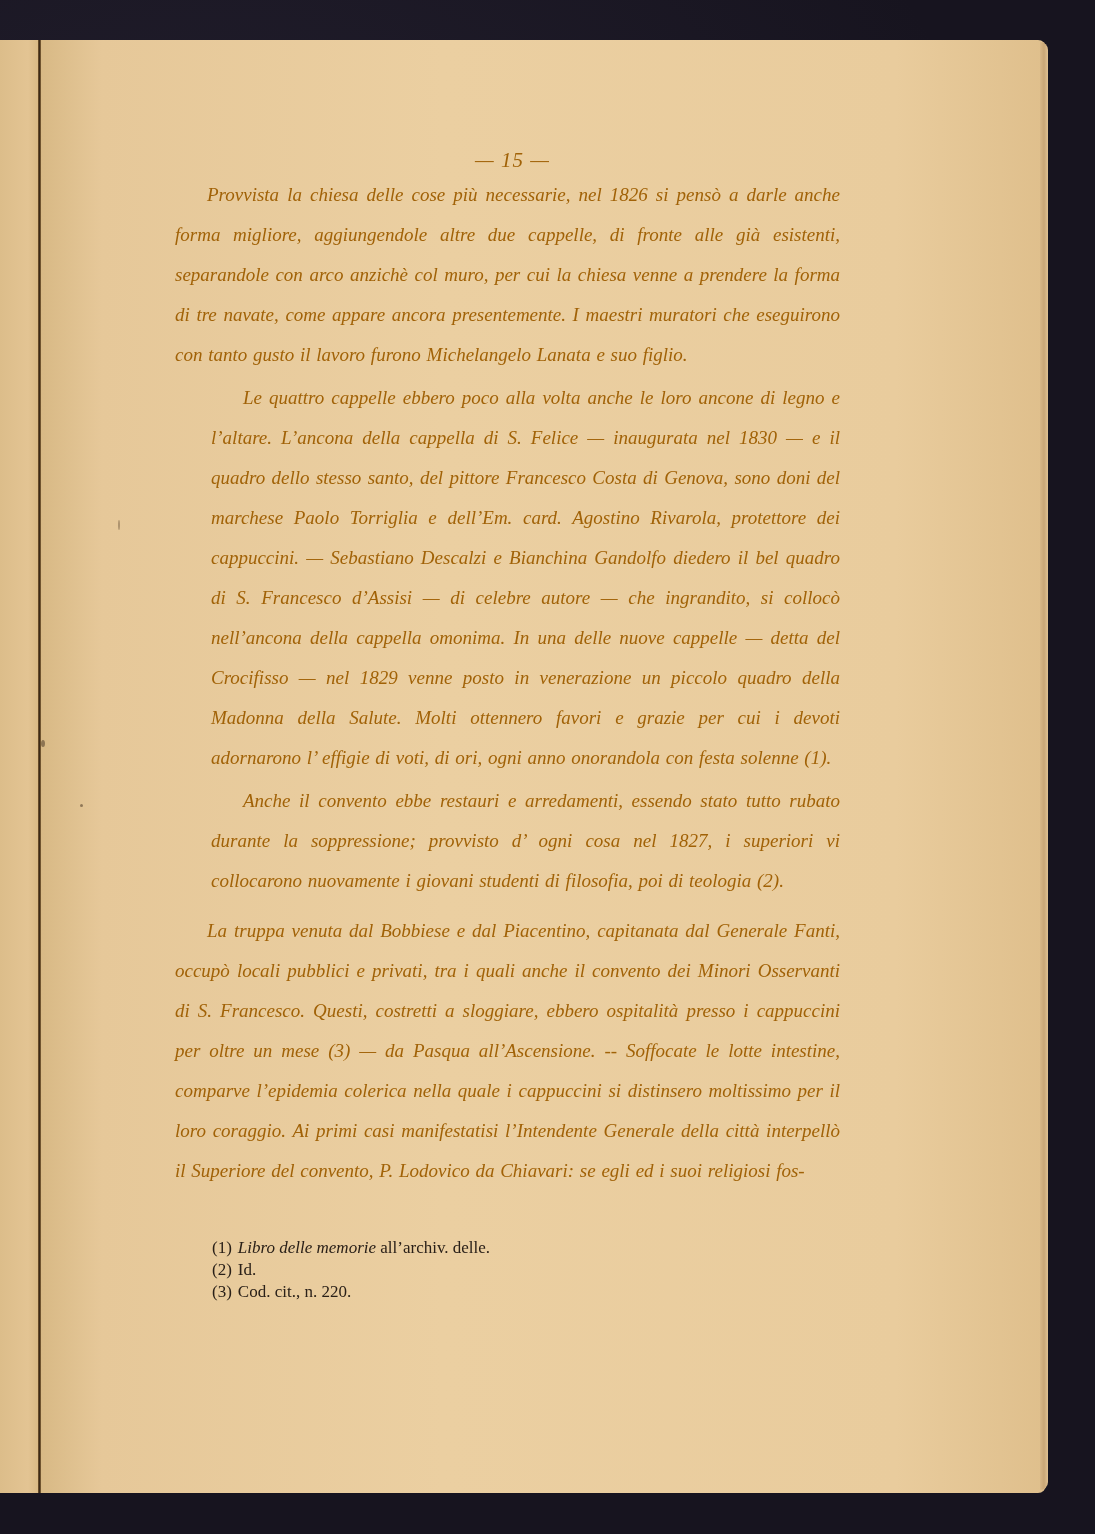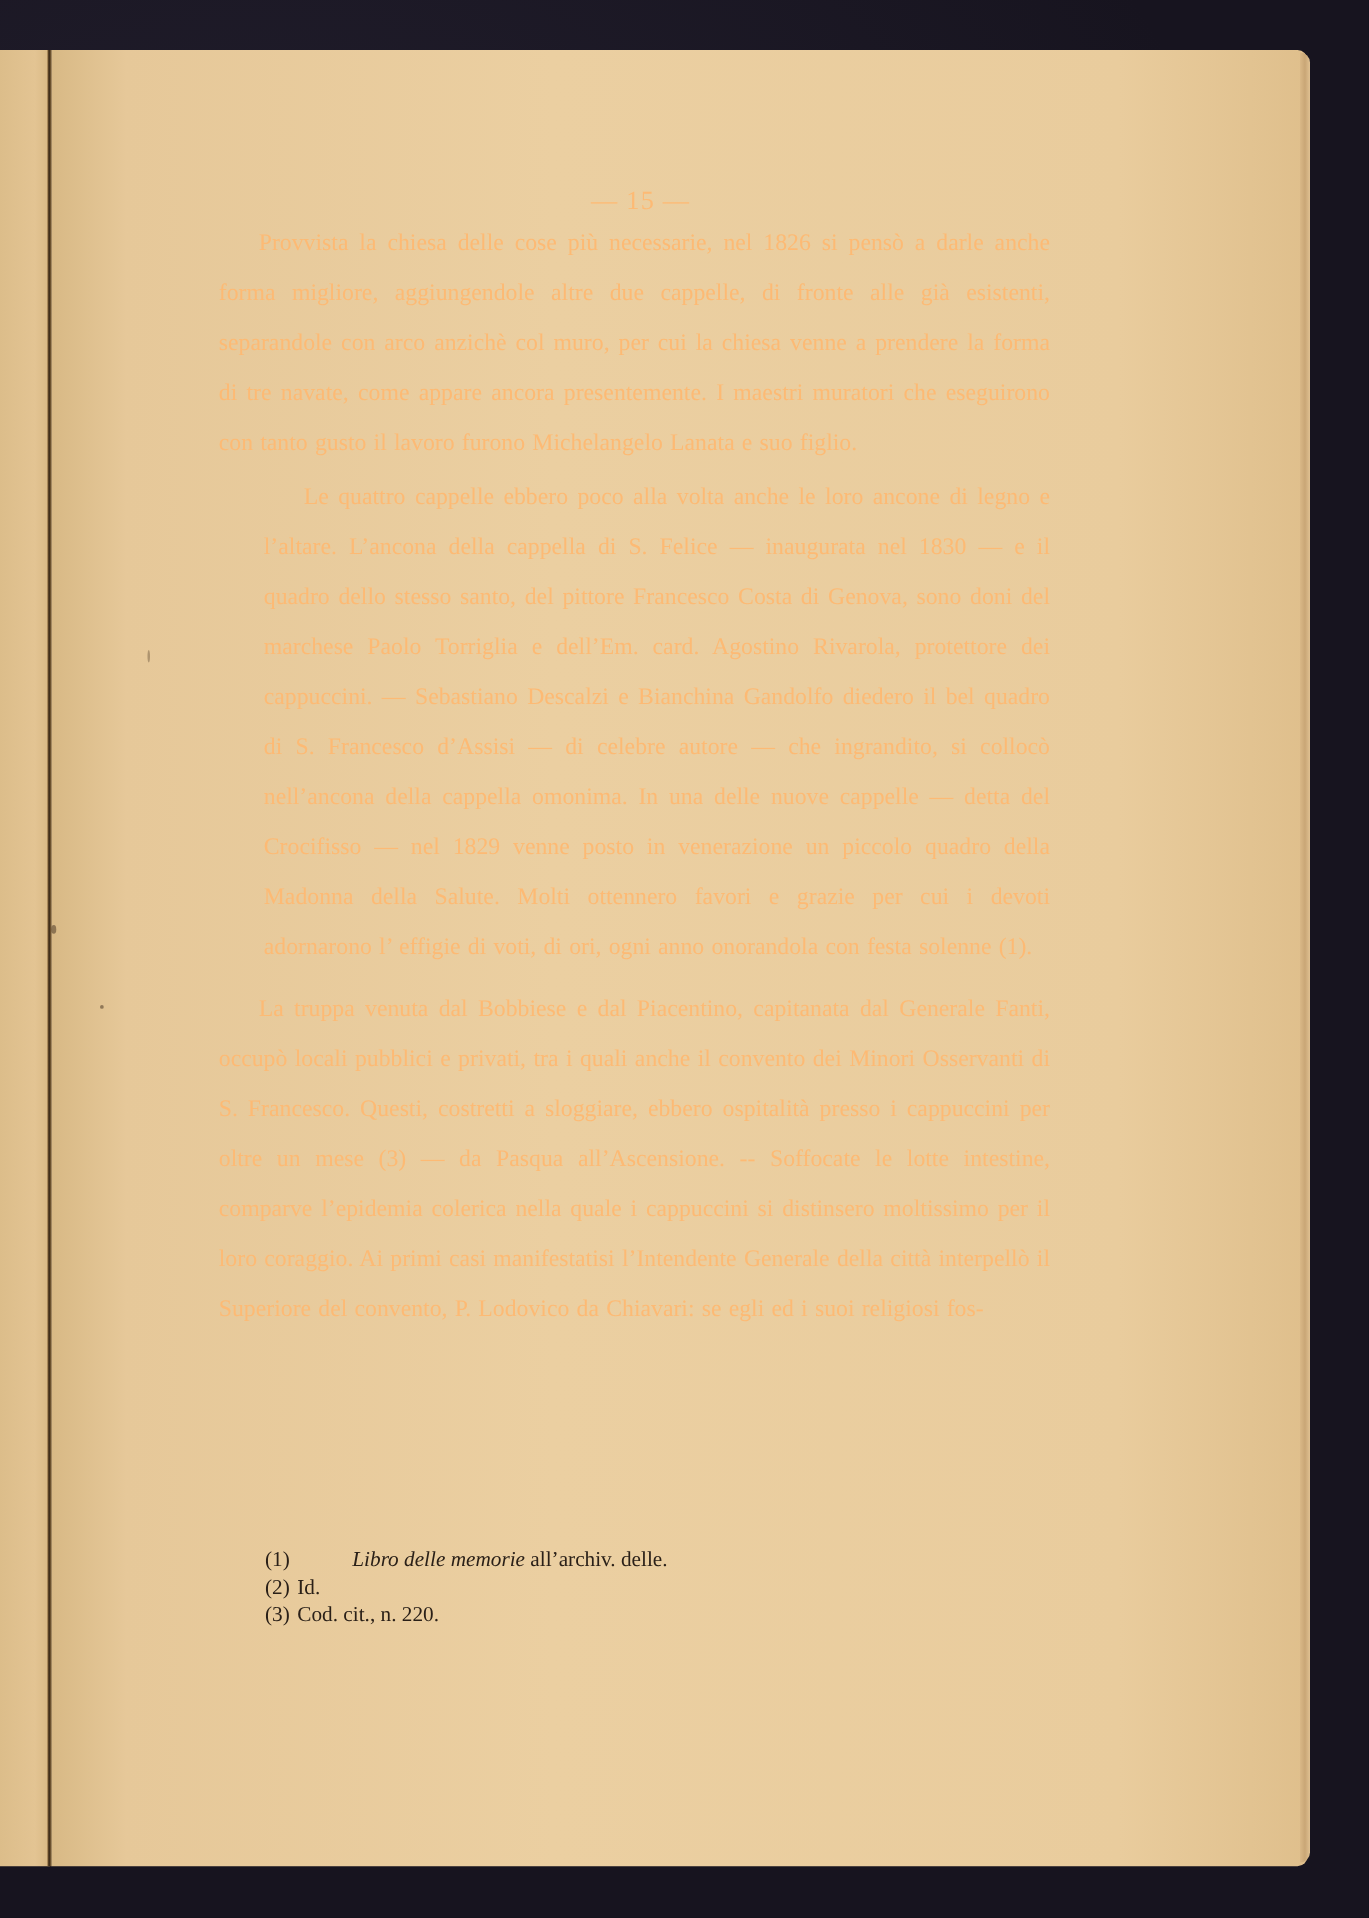--- a/index.html
+++ b/index.html
@@ -55,21 +55,22 @@
       height: 1448px;
       background: linear-gradient(90deg, #d9b887, #c9a676, #e0c192);
       border-top-right-radius: 8px;
       border-bottom-right-radius: 8px;
     }
     .content {
       position: absolute;
       left: 175px;
       top: 148px;
       width: 665px;
-      color: #fdba74;
+      color: #a16207;
+      font-style: italic;
     }
     .page-number {
       text-align: center;
       font-size: 21px;
       letter-spacing: 1px;
       margin-bottom: 2px;
       margin-left: 10px;
     }
     .para {
       margin: 0;
@@ -93,21 +94,20 @@
       top: 1237px;
       color: #2a2018;
       font-size: 17px;
       line-height: 22px;
     }
     .footnote .num {
       margin-right: 6px;
     }
     .footnote em {
       font-style: italic;
-      margin-left: 44px;
     }
     .speck {
       position: absolute;
       width: 3px;
       height: 3px;
       border-radius: 50%;
       background: #5a4630;
       opacity: 0.6;
     }
   </style>
@@ -121,20 +121,21 @@
 <div class="gutter"></div>
 
 <div class="speck" style="left:41px;top:740px;width:4px;height:7px;"></div>
 <div class="speck" style="left:80px;top:804px;"></div>
 <div class="speck" style="left:118px;top:520px;width:2px;height:10px;opacity:0.4;"></div>
 
 <div class="content">
   <div class="page-number">— 15 —</div>
   <p class="para">Provvista la chiesa delle cose più necessarie, nel 1826 si pensò a darle anche forma migliore, aggiungendole altre due cappelle, di fronte alle già esistenti, separandole con arco anzichè col muro, per cui la chiesa venne a prendere la forma di tre navate, come appare ancora presentemente. I maestri muratori che eseguirono con tanto gusto il lavoro furono Michelangelo Lanata e suo figlio.</p>
   <p class="para gap">Le quattro cappelle ebbero poco alla volta anche le loro ancone di legno e l’altare. L’ancona della cappella di S. Felice — inaugurata nel 1830 — e il quadro dello stesso santo, del pittore Francesco Costa di Genova, sono doni del marchese Paolo Torriglia e dell’Em. card. Agostino Rivarola, protettore dei cappuccini. — Sebastiano Descalzi e Bianchina Gandolfo diedero il bel quadro di S. Francesco d’Assisi — di celebre autore — che ingrandito, si collocò nell’ancona della cappella omonima. In una delle nuove cappelle — detta del Crocifisso — nel 1829 venne posto in venerazione un piccolo quadro della Madonna della Salute. Molti ottennero favori e grazie per cui i devoti adornarono l’ effigie di voti, di ori, ogni anno onorandola con festa solenne (1).</p>
+  <p class="para gap">Anche il convento ebbe restauri e arredamenti, essendo stato tutto rubato durante la soppressione; provvisto d’ ogni cosa nel 1827, i superiori vi collocarono nuovamente i giovani studenti di filosofia, poi di teologia (2).</p>
   <p class="para gap-lg">La truppa venuta dal Bobbiese e dal Piacentino, capitanata dal Generale Fanti, occupò locali pubblici e privati, tra i quali anche il convento dei Minori Osservanti di S. Francesco. Questi, costretti a sloggiare, ebbero ospitalità presso i cappuccini per oltre un mese (3) — da Pasqua all’Ascensione. -- Soffocate le lotte intestine, comparve l’epidemia colerica nella quale i cappuccini si distinsero moltissimo per il loro coraggio. Ai primi casi manifestatisi l’Intendente Generale della città interpellò il Superiore del convento, P. Lodovico da Chiavari: se egli ed i suoi religiosi fos-</p>
 </div>
 
 <div class="footnotes">
   <div class="footnote">
     <span class="num">(1)</span><em>Libro delle memorie</em><span> all’archiv. delle.</span>
   </div>
   <div class="footnote">
     <span class="num">(2)</span><span>Id.</span>
   </div>

